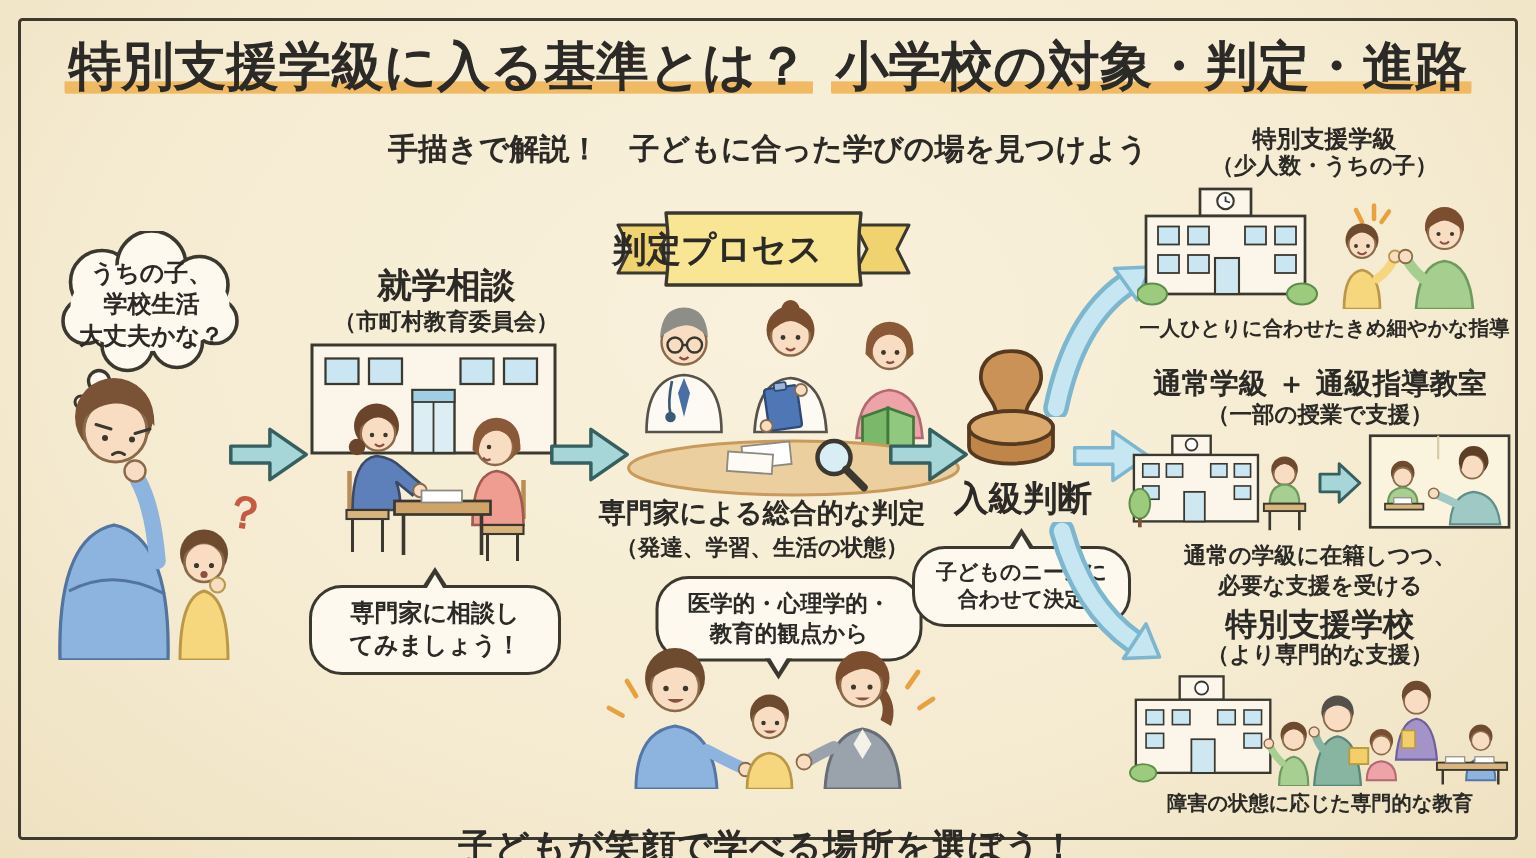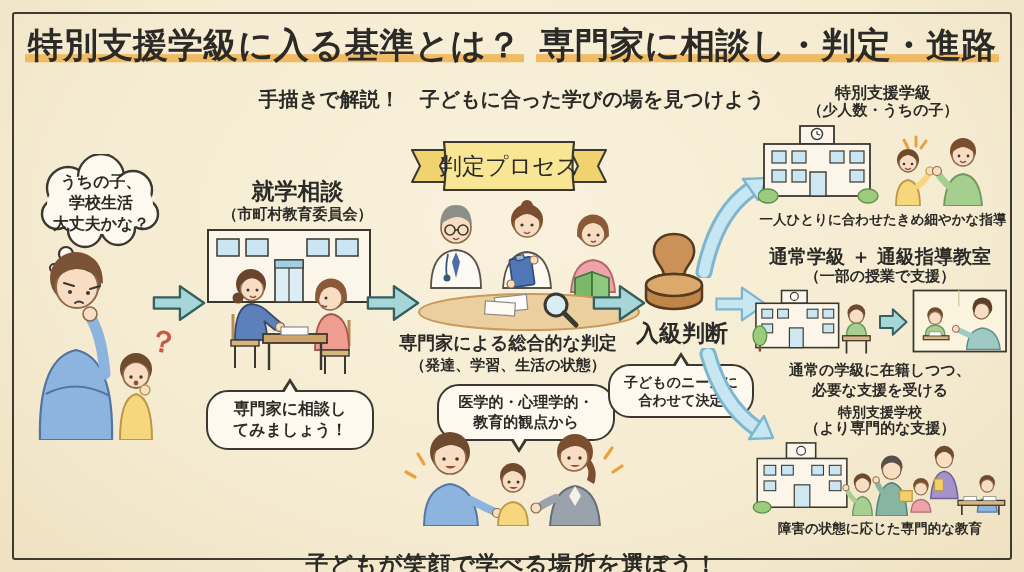--- a/index.html
+++ b/index.html
@@ -34,32 +34,32 @@
   .bubble.tail-bottom::after{content:"";position:absolute;bottom:-9px;left:46%;margin-left:-6px;
     border-left:6px solid transparent;border-right:6px solid transparent;border-top:10px solid #fdf9ee;}
 
   .cloud-text{position:absolute;left:0;top:18px;width:142px;text-align:center;
     font-size:16px;font-weight:bold;line-height:1.3;white-space:pre-line;}
 
   .outcome{position:absolute;display:flex;flex-direction:column;align-items:center;}
   .outcome .oc{font-weight:bold;text-align:center;line-height:1.3;white-space:pre-line;}
 
   .qmark{font-size:30px;font-weight:bold;color:#c75b41;transform:rotate(8deg);}
-  .banner-text{position:absolute;left:0;top:17px;width:100%;text-align:center;font-size:23px;font-weight:normal;}
+  .banner-text{position:absolute;left:0;top:17px;width:100%;text-align:left;font-size:23px;font-weight:bold;}
   .slogan{top:525px;left:0;width:100%;font-size:23px;font-weight:bold;letter-spacing:1px;margin-top:24px;}
 </style>
 </head>
 <body>
 
 <div class="canvas">
   <div class="frame"></div>
 
   <div class="abs title ctr">
     <span class="hl">特別支援学級に入る基準とは？</span>
-    <span class="hl">専門家に相談し・判定・進路</span>
+    <span class="hl">小学校の対象・判定・進路</span>
   </div>
   <div class="abs subtitle ctr">手描きで解説！　子どもに合った学びの場を見つけよう</div>
 
   <div class="abs" style="left:30px;top:154px;width:142px;height:124px;">
     <svg width="142" height="124" viewBox="0 0 142 124">
       <g stroke="#3b382f" stroke-width="2.4" fill="#fdf9ee">
         <circle cx="38" cy="34" r="21"></circle>
           <circle cx="71" cy="23" r="23"></circle>
           <circle cx="103" cy="36" r="19"></circle>
         <circle cx="113" cy="60" r="15"></circle>
@@ -342,21 +342,21 @@
         <path d="M218 62 Q219 42 234 40 Q250 42 252 62 Z" fill="#9fc9c4" stroke="#5f8f89" stroke-width="1.5"></path>
         <path d="M222 48 Q214 44 209 42" stroke="#9fc9c4" stroke-width="5.5" stroke-linecap="round" fill="none"></path>
         <circle cx="207" cy="41" r="3.5" fill="#f8ddc2" stroke="#8a6a4a" stroke-width="1"></circle>
       </g>
     </svg>
     <div class="oc" style="font-size:15px;margin-top:5px;">通常の学級に在籍しつつ、
 必要な支援を受ける</div>
   </div>
 
   <div class="outcome" style="left:752px;top:404px;width:256px;">
-    <div class="sec-title ctr" style="font-size:14px;">特別支援学校</div>
+    <div class="sec-title ctr" style="font-size:21px;">特別支援学校</div>
     <div class="sec-sub ctr" style="font-size:15px;">（より専門的な支援）</div>
     <svg width="256" height="76" viewBox="0 0 260 78" style="margin-top:3px;">
       <g>
         <rect x="34" y="3" width="30" height="16" fill="#fbf6e9" stroke="#3b382f" stroke-width="1.6"></rect>
         <circle cx="49" cy="11" r="4.5" fill="#ffffff" stroke="#3b382f" stroke-width="1.2"></circle>
         <rect x="4" y="19" width="92" height="50" fill="#fbf6e9" stroke="#3b382f" stroke-width="1.6"></rect>
         <rect x="11" y="26" width="12" height="10" fill="#c9e6f2" stroke="#3b382f" stroke-width="1.1"></rect>
         <rect x="29" y="26" width="12" height="10" fill="#c9e6f2" stroke="#3b382f" stroke-width="1.1"></rect>
         <rect x="60" y="26" width="12" height="10" fill="#c9e6f2" stroke="#3b382f" stroke-width="1.1"></rect>
         <rect x="78" y="26" width="12" height="10" fill="#c9e6f2" stroke="#3b382f" stroke-width="1.1"></rect>

